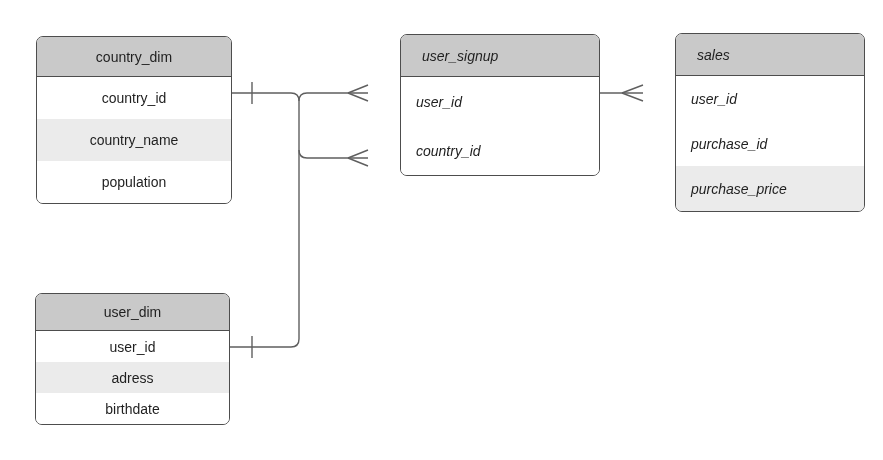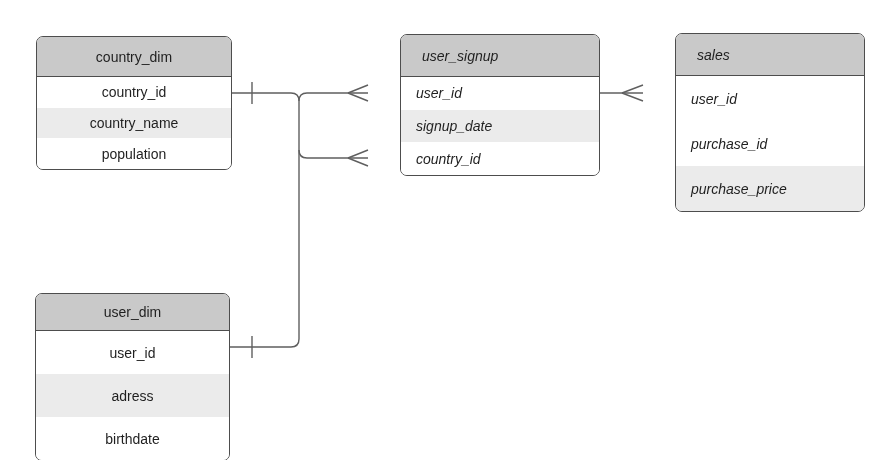--- a/index.html
+++ b/index.html
@@ -80,21 +80,21 @@
       <path d="M 348 158 L 368 150 M 348 158 L 368 166"></path>
     </g>
 
     <g>
       <path d="M 568 93 H 643"></path>
       <path d="M 585 82 V 104"></path>
       <path d="M 622 93 L 643 85 M 622 93 L 643 101"></path>
     </g>
   </svg>
 
-  <div class="entity align-center" style="left:36px; top:36px; width:196px; height:134px;">
+  <div class="entity align-center" style="left:36px; top:36px; width:196px; height:168px;">
     <div class="entity-header" style="height:40px">
       <span>country_dim</span>
     </div>
     <div class="entity-row">
       <span>country_id</span>
     </div>
     <div class="entity-row row-alt">
       <span>country_name</span>
     </div>
     <div class="entity-row">
@@ -102,44 +102,41 @@
     </div>
   </div>
 
   <div class="entity align-left italic" style="left:368px; top:34px; width:200px; height:142px;">
     <div class="entity-header" style="height:42px">
       <span>user_signup</span>
     </div>
     <div class="entity-row">
       <span>user_id</span>
     </div>
-    <div class="entity-row row-alt">
-      <span>signup_date</span>
-    </div>
     <div class="entity-row">
       <span>country_id</span>
     </div>
   </div>
 
   <div class="entity align-left italic" style="left:643px; top:33px; width:190px; height:179px;text-align:center;">
     <div class="entity-header" style="height:42px">
       <span>sales</span>
     </div>
     <div class="entity-row">
       <span>user_id</span>
     </div>
     <div class="entity-row">
       <span>purchase_id</span>
     </div>
     <div class="entity-row row-alt">
       <span>purchase_price</span>
     </div>
   </div>
 
-  <div class="entity align-center" style="left:35px; top:293px; width:195px; height:168px;">
+  <div class="entity align-center" style="left:35px; top:293px; width:195px; height:132px;">
     <div class="entity-header" style="height:37px">
       <span>user_dim</span>
     </div>
     <div class="entity-row">
       <span>user_id</span>
     </div>
     <div class="entity-row row-alt">
       <span>adress</span>
     </div>
     <div class="entity-row">

